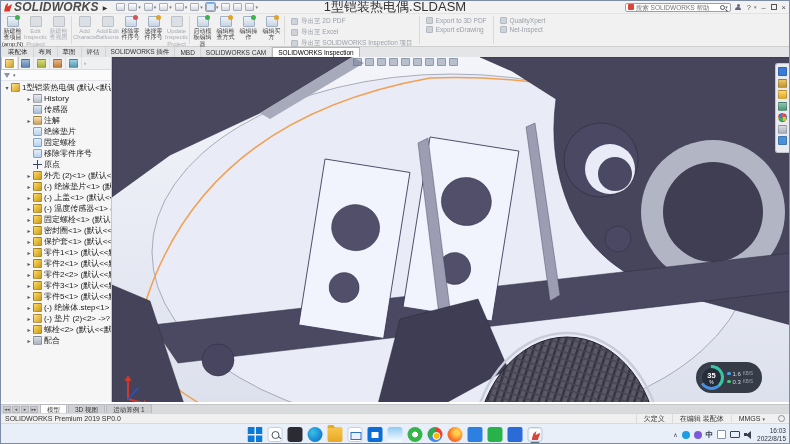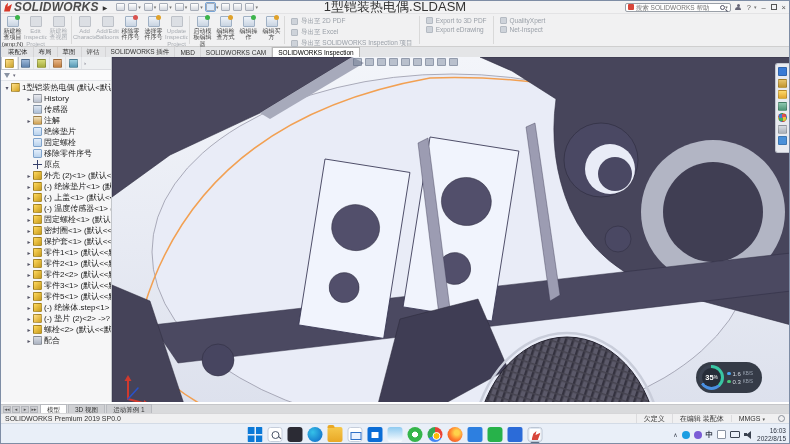--- a/index.html
+++ b/index.html
@@ -101,21 +101,21 @@
   .tp-app{background:conic-gradient(#e05252 0 25%,#e8c23c 25% 50%,#45b05c 50% 75%,#3f7fd6 75% 100%);border-radius:50%;}
   .tp-props{background:linear-gradient(#d8dce2,#a9b0ba);}
   .tp-forum{background:#4a90d9;}
   
   .netov{position:absolute;left:695px;top:361px;width:66px;height:31px;background:rgba(40,46,58,.93);
     border-radius:16px;display:flex;align-items:center;padding:2px 5px 2px 3px;gap:3px;}
   .ring{width:25px;height:25px;border-radius:50%;flex:none;
     background:conic-gradient(#39c6a4 0 38%,#4a90e2 38% 66%,#3a4150 66% 100%);
     display:flex;align-items:center;justify-content:center;}
   .ringin{width:19px;height:19px;border-radius:50%;background:#262c38;color:#fff;font-size:7.5px;font-weight:bold;
-    display:flex;align-items:center;justify-content:center;gap:0;}
+    display:flex;align-items:center;justify-content:center;gap:0;flex-direction:column;}
   .ringin .pctu{font-size:4.5px;font-weight:normal;}
   .stats{display:flex;flex-direction:column;gap:2px;font-size:6px;color:#d5dbe4;line-height:6px;}
   .srow{display:flex;align-items:center;gap:2px;white-space:nowrap;}
   .sdot{width:3.5px;height:3.5px;border-radius:50%;flex:none;}
   .sdot.up{background:#4aa3f0;}
   .sdot.dn{background:#49c97a;}
   .sunit{font-size:4.5px;color:#9aa4b2;}
   
   .modeltabs{position:absolute;left:0;right:0;top:403px;height:9px;background:#d9dadc;display:flex;align-items:flex-end;
     font-size:6.5px;color:#333;border-top:1px solid #c5c6c9;}

